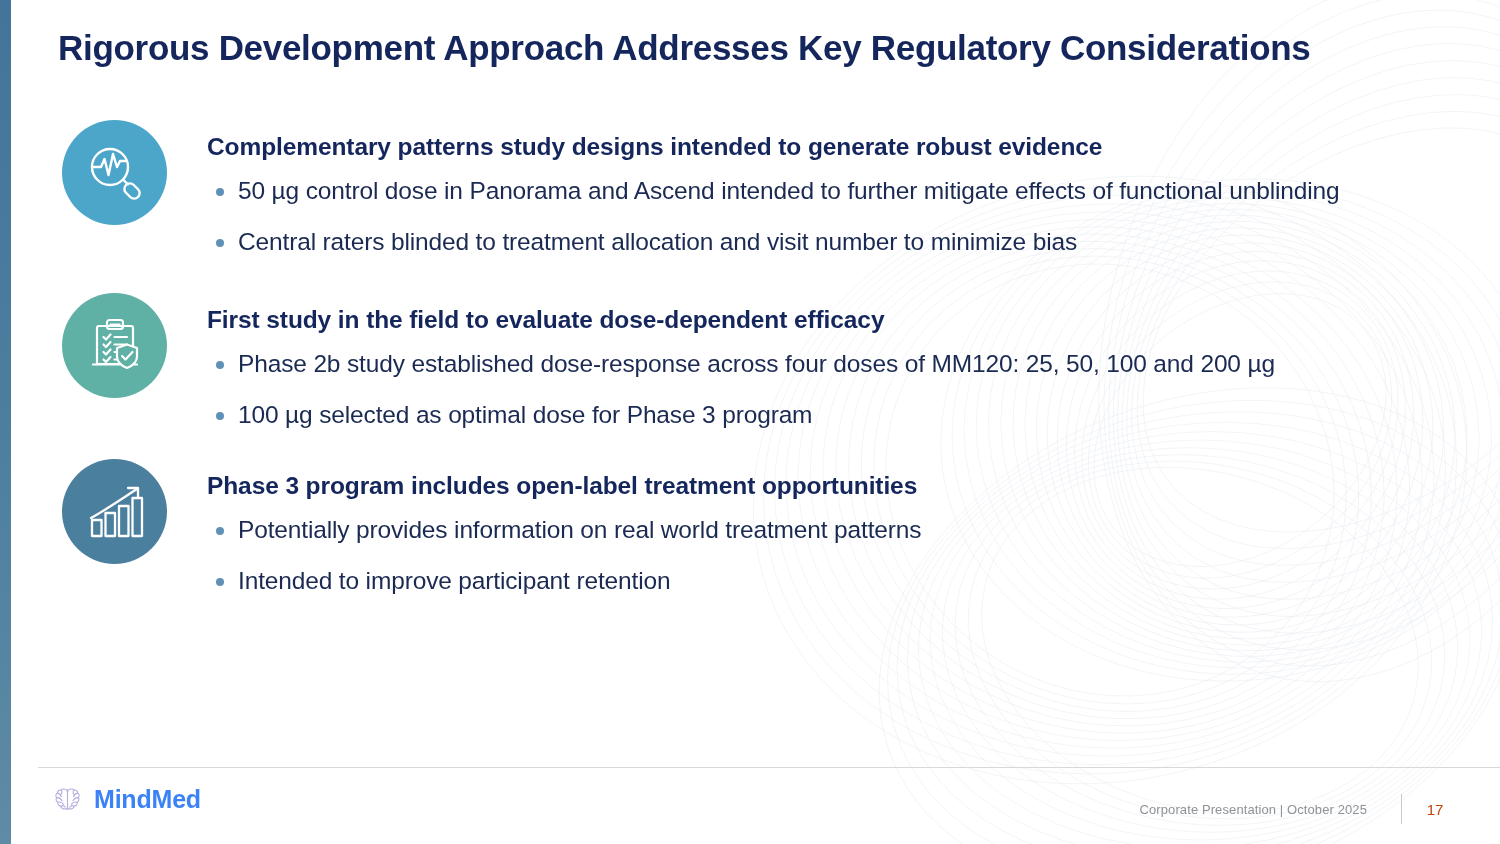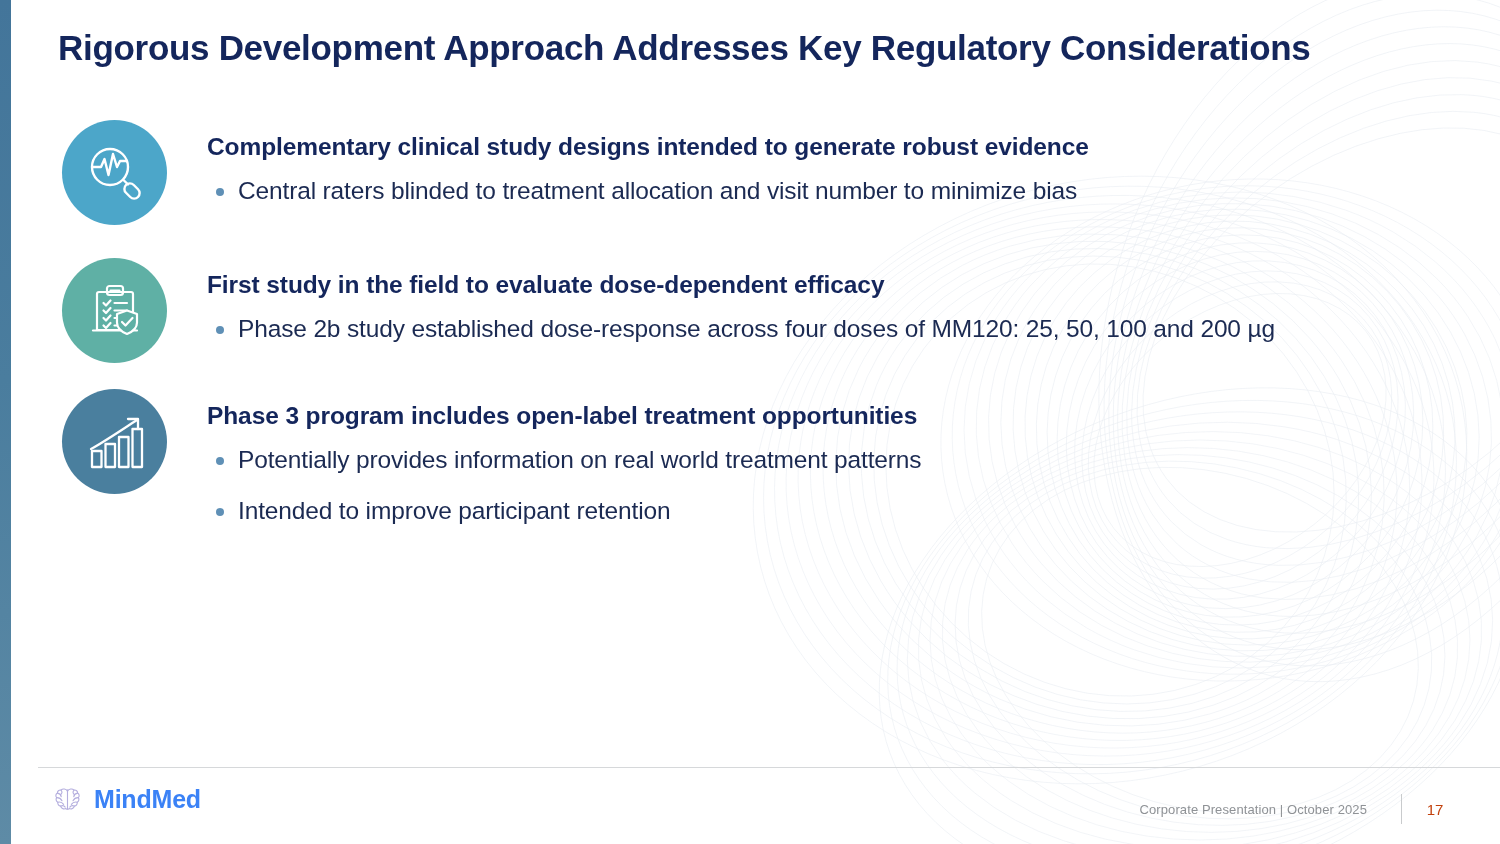--- a/index.html
+++ b/index.html
@@ -282,22 +282,23 @@
         <div class="icon-circle icon-magnifier">
           <svg width="66" height="66" viewBox="0 0 66 66" fill="none" stroke="#ffffff" stroke-width="2.4" stroke-linecap="round" stroke-linejoin="round">
             <circle cx="28" cy="27" r="18"></circle>
             <path d="M11.5 27 H19 l3.5 -8 4 16 4.5 -21 4 13 3 -6 h6.5"></path>
             <line x1="41.5" y1="40" x2="46" y2="44.5"></line>
             <rect x="44.5" y="42.5" width="11" height="17" rx="5.5" transform="rotate(-45 50 51)"></rect>
           </svg>
         </div>
       </div>
       <div class="text-col">
-        <div class="sec-heading">Complementary clinical study designs intended to generate robust evidence</div>
+        <div class="sec-heading">Complementary patterns study designs intended to generate robust evidence</div>
         <ul class="bullets">
+          <li>50 µg control dose in Panorama and Ascend intended to further mitigate effects of functional unblinding</li>
           <li>Central raters blinded to treatment allocation and visit number to minimize bias</li>
         </ul>
       </div>
     </div>
 
     <div class="section section-2">
       <div class="icon-col">
         <div class="icon-circle icon-clipboard">
           <svg width="66" height="66" viewBox="0 0 66 66" fill="none" stroke="#ffffff" stroke-width="2.2" stroke-linecap="round" stroke-linejoin="round">
             <path d="M17 14 h32 a2 2 0 0 1 2 2 v36 h-36 v-36 a2 2 0 0 1 2 -2 z"></path>
@@ -314,20 +315,21 @@
             <line x1="11" y1="52.5" x2="55" y2="52.5"></line>
             <path d="M45 32.5 l10 3.5 v8.5 c0 6 -5 9.5 -10 11.5 c-5 -2 -10 -5.5 -10 -11.5 v-8.5 z" fill="#5fb0a5"></path>
             <path d="M40 44 l3.5 3.5 7 -7.5"></path>
           </svg>
         </div>
       </div>
       <div class="text-col">
         <div class="sec-heading">First study in the field to evaluate dose-dependent efficacy</div>
         <ul class="bullets">
           <li>Phase 2b study established dose-response across four doses of MM120: 25, 50, 100 and 200 µg</li>
+          <li>100 µg selected as optimal dose for Phase 3 program</li>
         </ul>
       </div>
     </div>
 
     <div class="section section-3">
       <div class="icon-col">
         <div class="icon-circle icon-chart">
           <svg width="66" height="66" viewBox="0 0 66 66" fill="none" stroke="#ffffff" stroke-width="2.3" stroke-linecap="round" stroke-linejoin="round">
             <rect x="10" y="42" width="9.5" height="16"></rect>
             <rect x="23.5" y="35" width="9.5" height="23"></rect>

